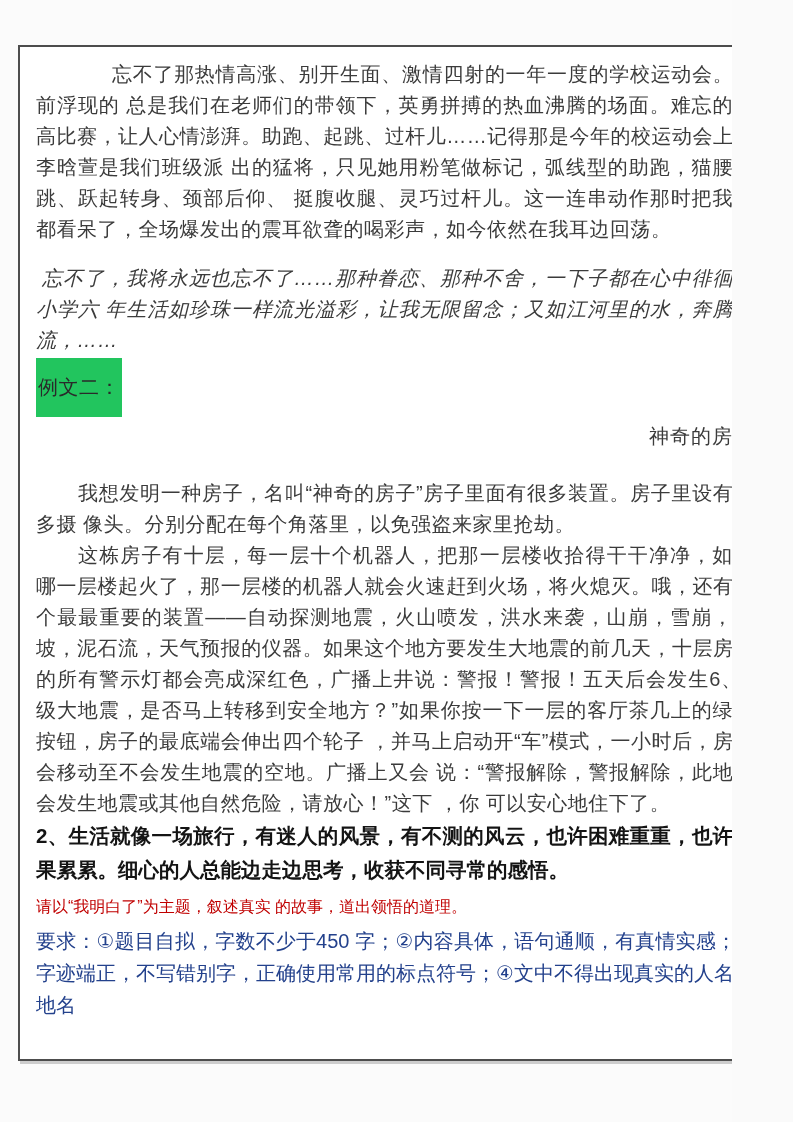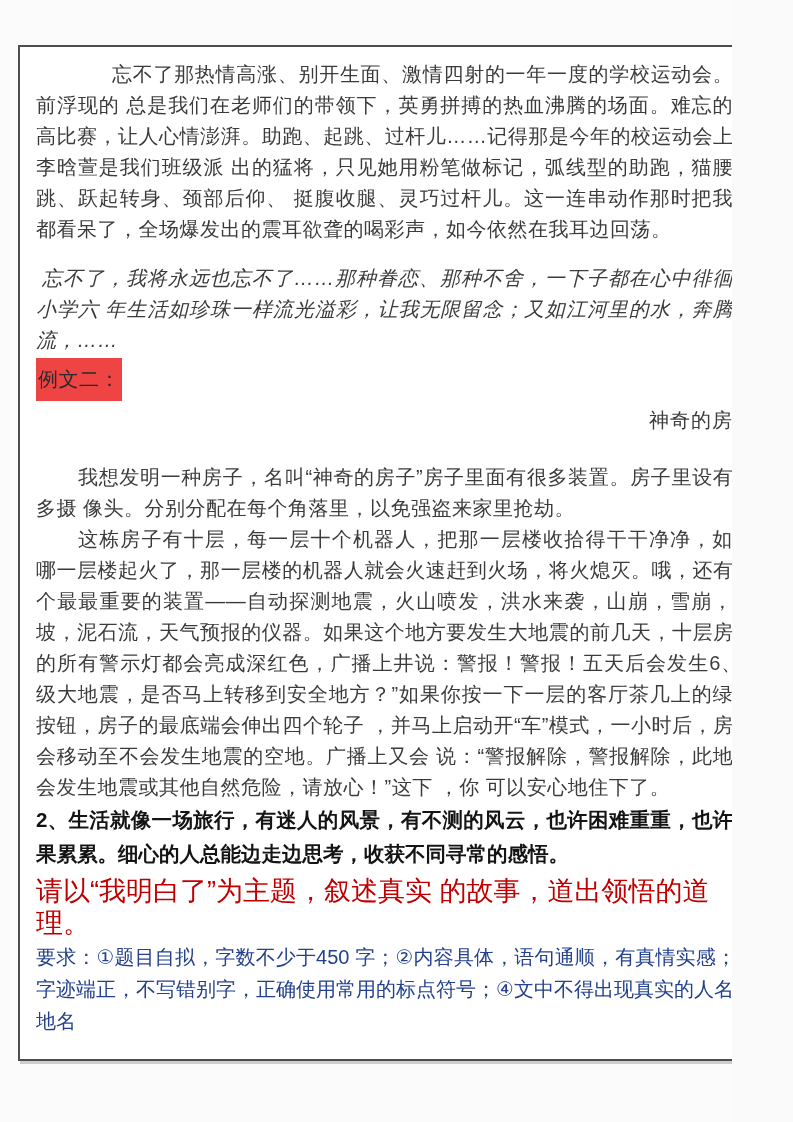--- a/index.html
+++ b/index.html
@@ -33,44 +33,44 @@
     line-height: 31px;
     letter-spacing: 0.5px;
     text-align: justify;
   }
   p { margin: 0; }
   .para-indent-lg { text-indent: 76px; }
   .para-indent-sm { text-indent: 6px; margin-top: 18px; font-style: italic; }
   .para-indent-2  { text-indent: 42px; }
   .label-line { margin-top: 2px; }
   .hl {
-    background: #ef4444;
+    background: #22c55e;
     color: #2a2a2a;
-    padding: 6px 2px;
+    padding: 14px 2px;
     display: inline-block;
   }
   .essay-title {
     text-align: right;
     font-size: 20px;
     line-height: 31px;
     margin-top: 4px;
     margin-bottom: 26px;
     color: #3b3b3b;
     letter-spacing: 1px;
   }
   .prompt-bold {
     font-weight: bold;
     color: #141414;
     font-size: 20.5px;
     line-height: 34px;
     text-align: justify;
   }
   .theme-line {
     color: #c00000;
-    font-size: 27px;
+    font-size: 16px;
     line-height: 32px;
     margin-top: 4px;
   }
   .requirements-line {
     color: #23418c;
     font-size: 20px;
     line-height: 32px;
     margin-top: 2px;
     text-align: justify;
   }

